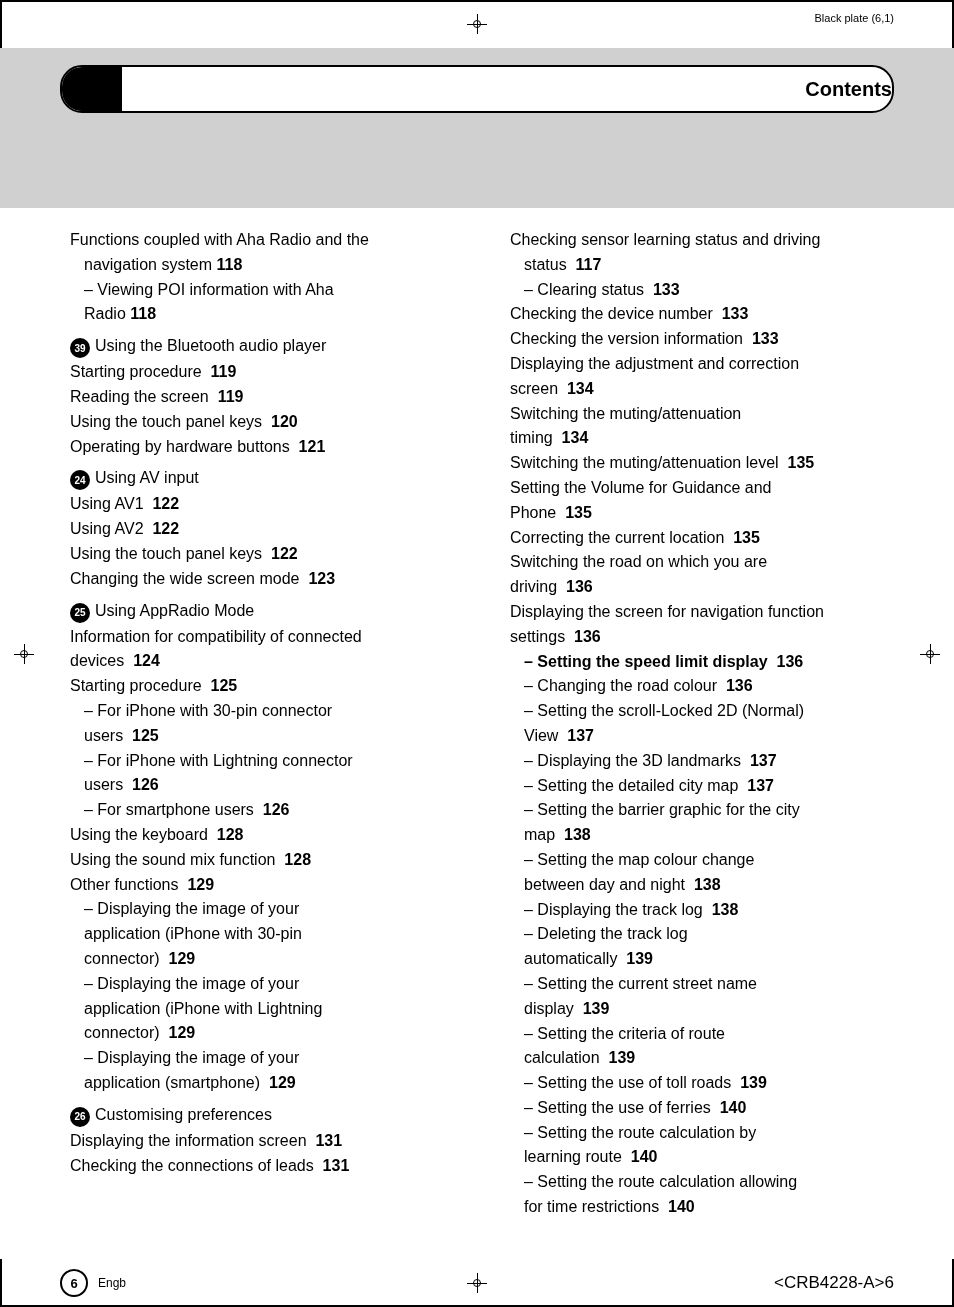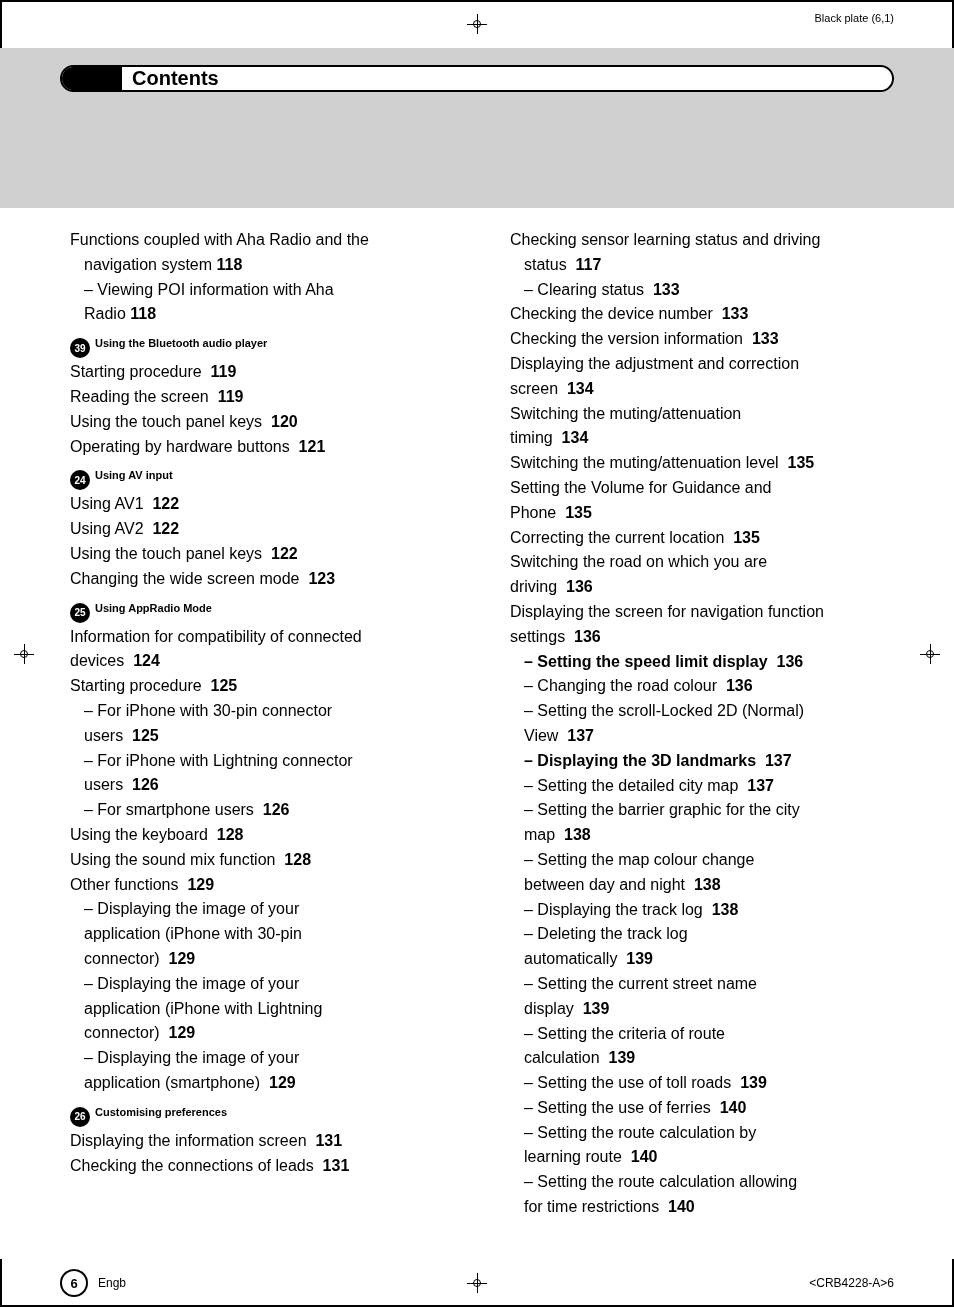--- a/index.html
+++ b/index.html
@@ -84,27 +84,28 @@
       height: 160px;
       background: #d0d0d0;
     }
 
     
     .contents-box {
       position: absolute;
       top: 65px;
       left: 60px;
       right: 60px;
-      height: 27px;
+      height: 48px;
       border: 2px solid #000;
       border-radius: 22px;
       background: #fff;
       display: flex;
       align-items: center;
       padding-left: 20px;
+      justify-content: flex-end;
     }
     .contents-black-block {
       position: absolute;
       left: 0;
       top: 0;
       bottom: 0;
       width: 60px;
       background: #000;
       border-radius: 20px 0 0 20px;
     }
@@ -150,22 +151,22 @@
       font-size: 10px;
       font-weight: bold;
       display: flex;
       align-items: center;
       justify-content: center;
       flex-shrink: 0;
       margin-right: 5px;
       margin-top: 1px;
     }
     .section-title {
-      font-weight: bold;
-      font-size: 11px;
+      font-weight: normal;
+      font-size: 16px;
     }
 
     .toc-entry {
       font-size: 16px;
       line-height: 1.55;
       padding-left: 0;
       margin-bottom: 0;
     }
     .toc-block {
       margin-bottom: 4px;
@@ -195,21 +196,21 @@
     }
     .engb-text {
       font-size: 12px;
       margin-left: 10px;
     }
     .footer-left {
       display: flex;
       align-items: center;
     }
     .crb-text {
-      font-size: 12px;
+      font-size: 17px;
     }
   </style>
 </head>
 <body>
 
 <div class="top-border"></div>
 
 <div class="crosshair ch-top-center">
   <div class="crosshair-circle"></div>
 </div>
@@ -350,21 +351,21 @@
         <span style="padding-left:14px;font-weight:bold;">– Setting the speed limit display &nbsp;<strong>136</strong></span>
       </div>
       <div class="toc-entry">
         <span style="padding-left:14px;">– Changing the road colour &nbsp;<strong>136</strong></span>
       </div>
       <div class="toc-entry">
         <span style="padding-left:14px;">– Setting the scroll-Locked 2D (Normal)<br>
         <span style="padding-left:14px;">View &nbsp;<strong>137</strong></span></span>
       </div>
       <div class="toc-entry">
-        <span style="padding-left:14px;font-weight:bold;">– Displaying the 3D landmarks &nbsp;<strong>137</strong></span>
+        <span style="padding-left:14px;">– Displaying the 3D landmarks &nbsp;<strong>137</strong></span>
       </div>
       <div class="toc-entry">
         <span style="padding-left:14px;">– Setting the detailed city map &nbsp;<strong>137</strong></span>
       </div>
       <div class="toc-entry">
         <span style="padding-left:14px;">– Setting the barrier graphic for the city<br>
         <span style="padding-left:14px;">map &nbsp;<strong>138</strong></span></span>
       </div>
       <div class="toc-entry">
         <span style="padding-left:14px;">– Setting the map colour change<br>

